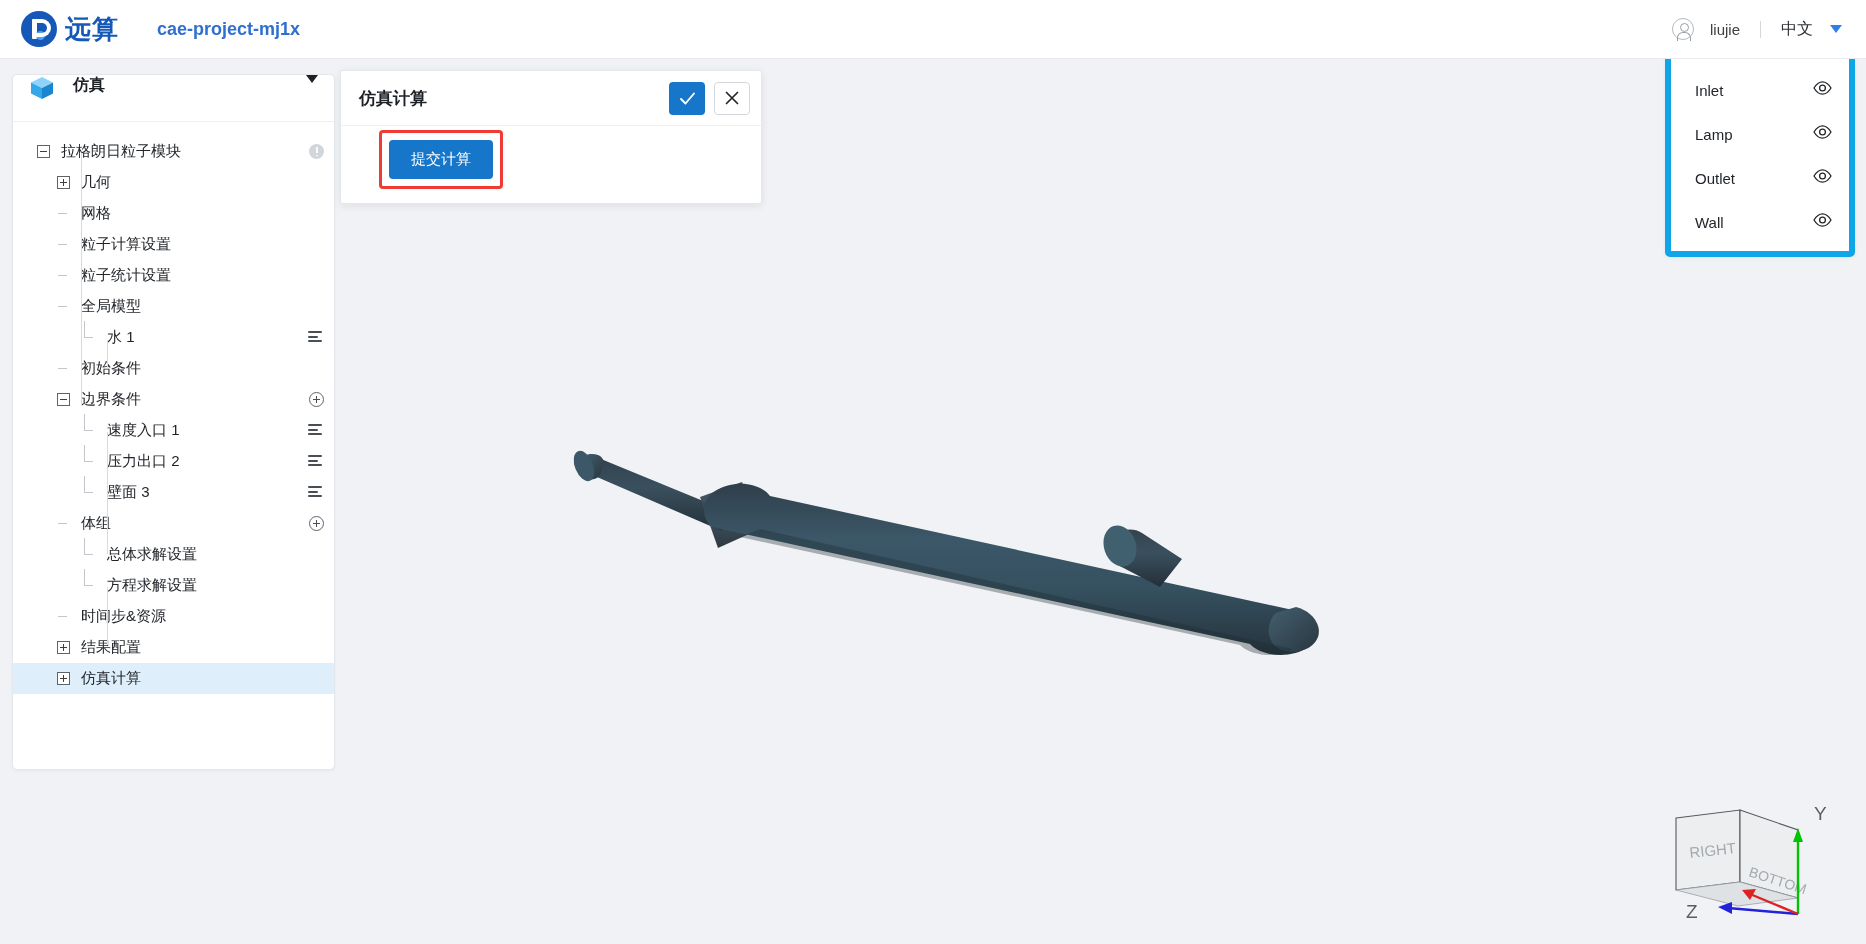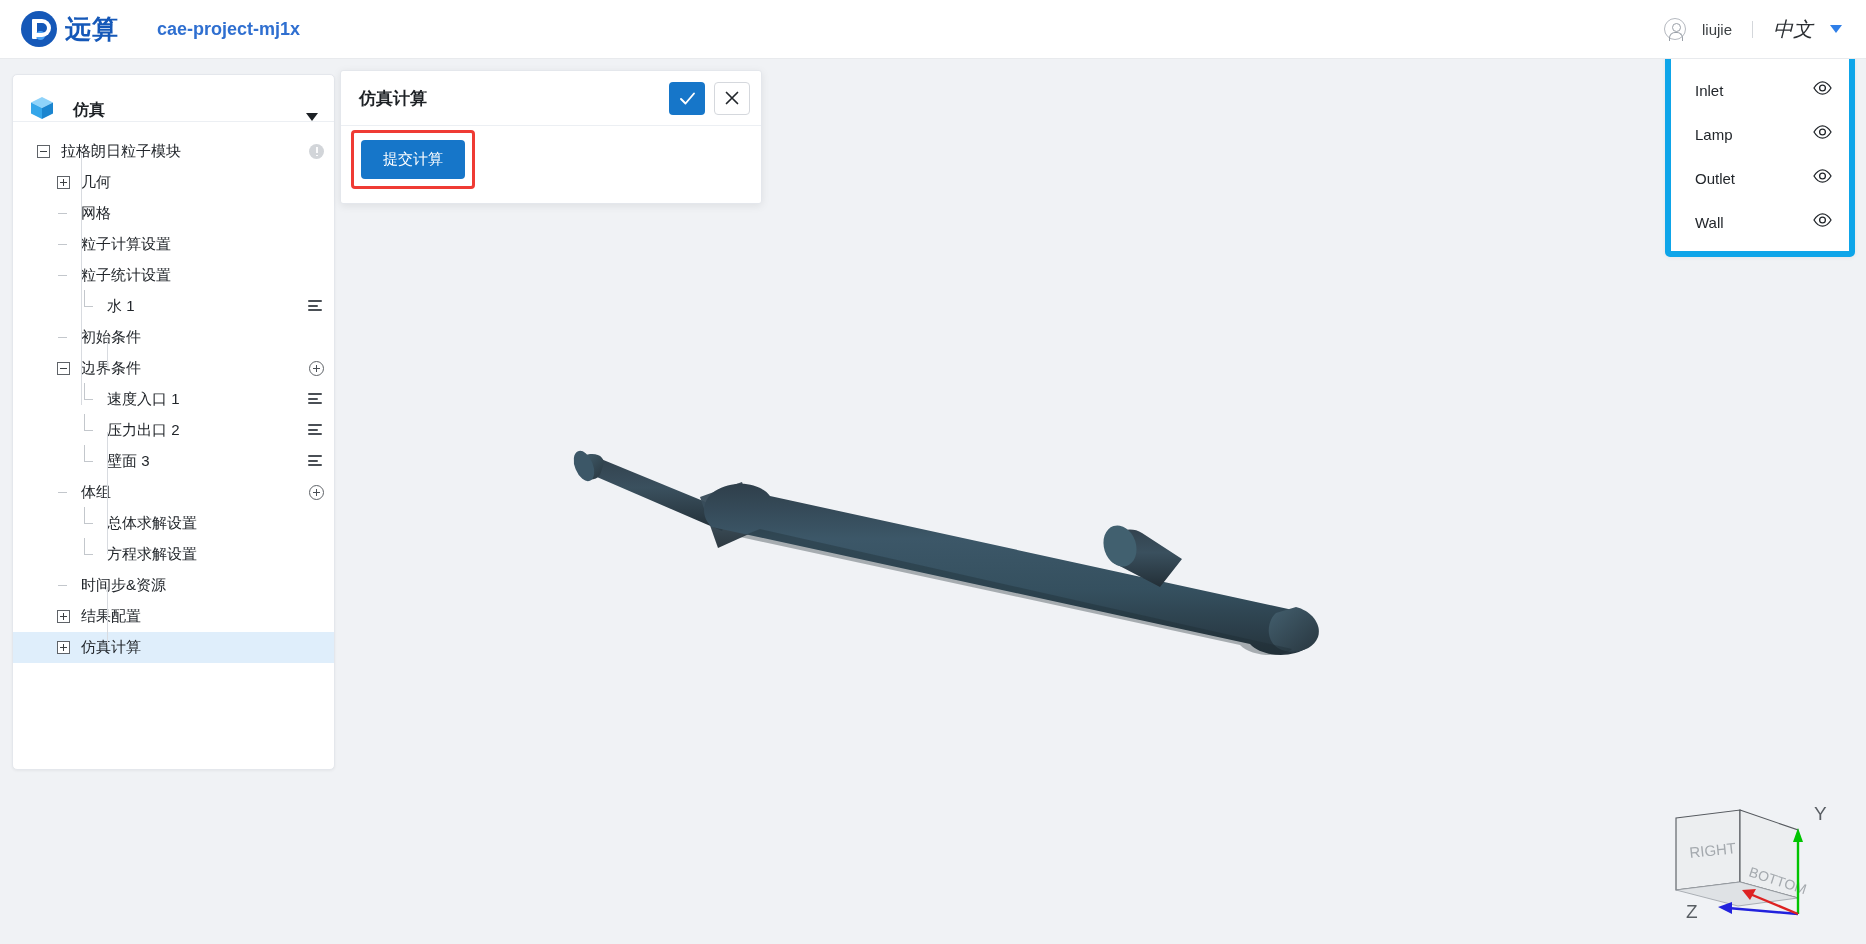--- a/index.html
+++ b/index.html
@@ -67,21 +67,21 @@
   }
   .user-avatar::after {
     content:""; position:absolute; left:4.5px; top:13px;
     width:12px; height:8px; border-radius:6px 6px 0 0; border:1px solid #9aa0a8;
     border-bottom:none;
   }
   .user-name { font-size: 15px; color: #3c4043; }
   .hdr-divider {
     width: 1px; height: 17px; background: #d4d7db; margin: 0 20px;
   }
-  .lang-label { font-size: 20px; color: #2b2f33; font-style: italic; }
+  .lang-label { font-size: 16px; color: #2b2f33; }
   .lang-caret {
     margin-left: 17px;
     width: 0; height: 0;
     border-left: 6px solid transparent;
     border-right: 6px solid transparent;
     border-top: 8px solid #2f7fe8;
   }
 
   
   .sidebar {
@@ -89,21 +89,21 @@
     width: 323px; height: 696px;
     background: #ffffff;
     border: 1px solid #e4e7ec;
     border-radius: 5px;
     box-shadow: 0 1px 3px rgba(0,0,0,0.05);
     display: flex; flex-direction: column;
     z-index: 20;
   }
   .sidebar-head {
     height: 47px; flex: none;
-    display: flex; align-items: flex-end;
+    display: flex; align-items: flex-start;
     padding: 0 16px;
     border-bottom: 1px solid #eceff3;
   }
   .cube-icon { width: 26px; height: 26px; flex: none; }
   .sidebar-head-title {
     margin-left: 18px;
     font-size: 16px; font-weight: 700; color: #1d2125;
   }
   .head-caret {
     margin-left: auto;
@@ -420,20 +420,25 @@
         <div style="width: 44px; flex: 0 0 auto;"></div>
         <div class="elbow"></div>
         <div class="tlabel">粒子计算设置</div>
       </div>
       <div class="trow">
         <div style="width: 44px; flex: 0 0 auto;"></div>
         <div class="elbow"></div>
         <div class="tlabel">粒子统计设置</div>
       </div>
       <div class="trow">
+        <div style="width: 44px; flex: 0 0 auto;"></div>
+        <div class="elbow"></div>
+        <div class="tlabel">全局模型</div>
+      </div>
+      <div class="trow">
         <div style="width: 70px; flex: 0 0 auto;"></div>
         <div class="elbow corner"></div>
         <div class="tlabel">水 1</div>
         <div class="row-act">
           <div class="icon-lines">
             <i></i>
             <i></i>
             <i></i>
           </div>
         </div>
@@ -536,21 +541,21 @@
           <path d="M3 10 L7.5 14.5 L16 4.5" stroke="#fff" stroke-width="1.9" fill="none" stroke-linecap="round" stroke-linejoin="round"></path>
         </svg>
       </div>
       <div class="btn-sq btn-cancel">
         <svg width="18" height="18" viewBox="0 0 18 18">
           <path d="M3.5 3.5 L14.5 14.5 M14.5 3.5 L3.5 14.5" stroke="#22262b" stroke-width="1.7" stroke-linecap="round"></path>
         </svg>
       </div>
     </div>
   </div>
-  <div style="padding:0 17px;">
+  <div style="padding:0 29px;margin-left:16px;">
     <div class="submit-wrap">
       <button class="btn-submit">提交计算</button>
     </div>
   </div>
   <div class="dlg-pad"></div>
 </div>
 
 <div class="refresh-btn">
   <svg width="20" height="20" viewBox="0 0 20 20">
     <path d="M10 3.2 A6.8 6.8 0 1 0 16.3 12" stroke="#22262b" stroke-width="1.5" fill="none" stroke-linecap="round"></path>

